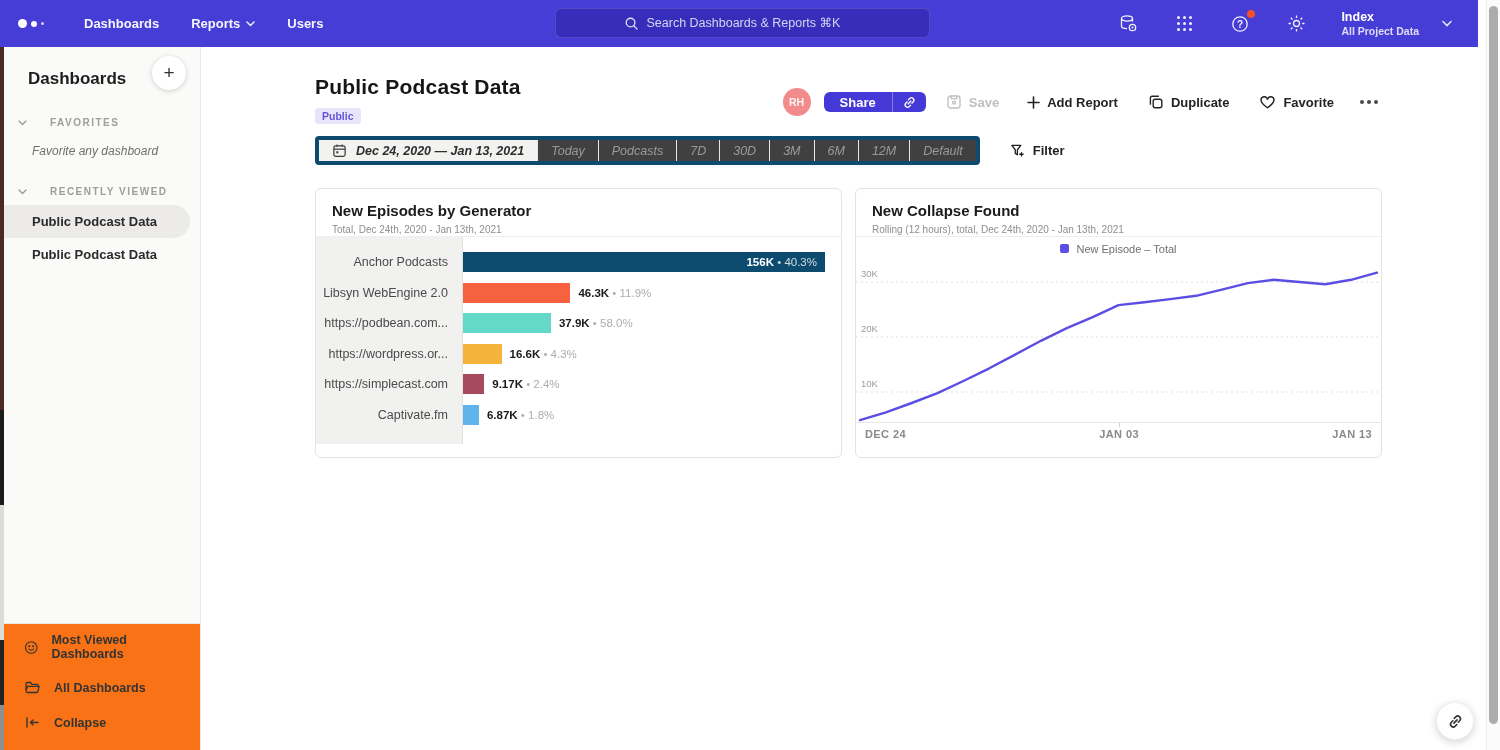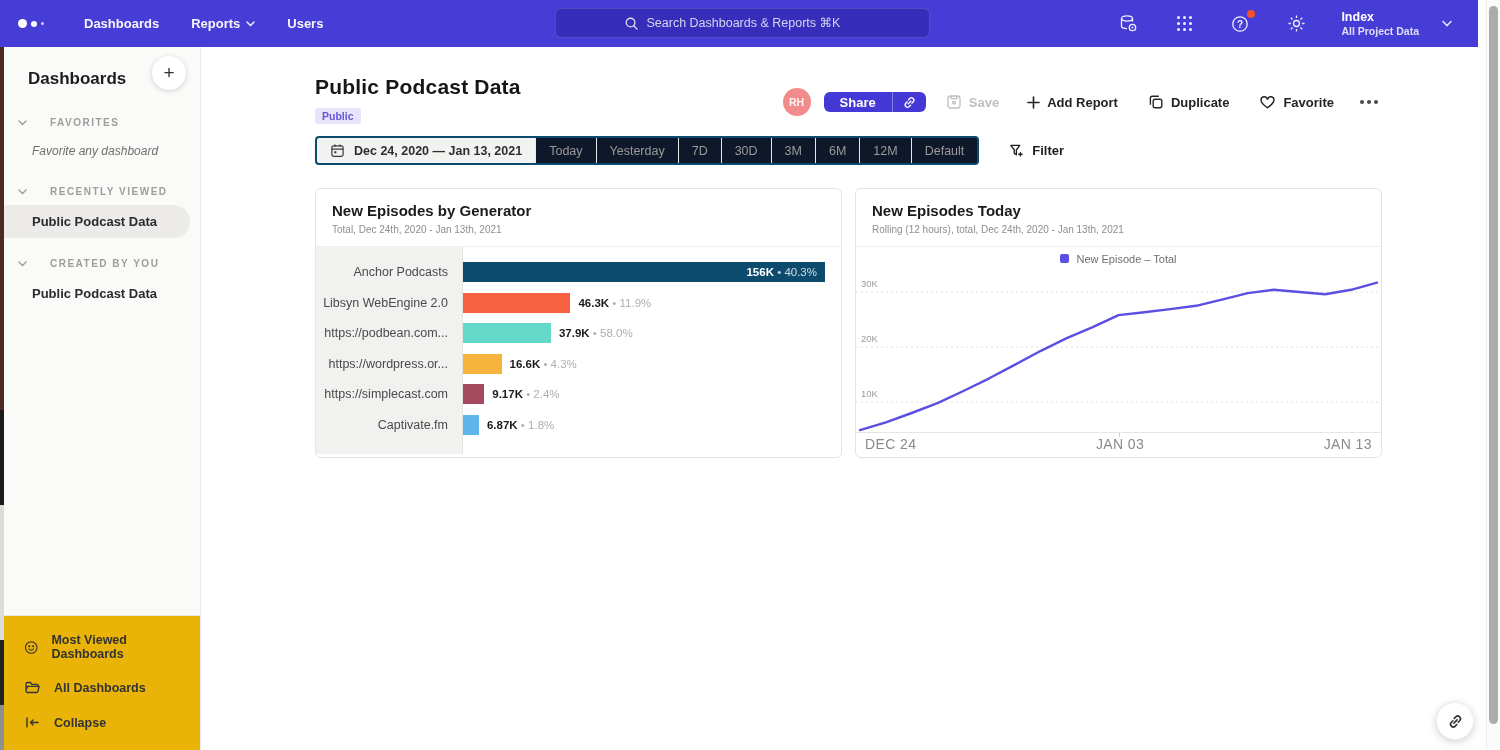--- a/index.html
+++ b/index.html
@@ -32,50 +32,50 @@
 
   
   .sidebar { position:absolute; left:4px; top:47px; width:197px; height:703px; background:#FAFAF9; border-right:1px solid #E9E9E8; z-index:3; }
   .sb-head { position:relative; padding:22px 20px 14px 24px; }
   .sb-title { font-size:17px; font-weight:bold; color:#1d1d1d; }
   .sb-plus { position:absolute; right:14px; top:9px; width:34px; height:34px; border-radius:50%; background:#fff; box-shadow:0 1px 5px rgba(0,0,0,.18); display:flex; align-items:center; justify-content:center; font-size:19px; font-weight:300; color:#333; cursor:pointer; }
   .sb-section { display:flex; align-items:center; gap:23px; padding:14px 14px 8px 14px; color:#9D9D9C; font-size:10px; font-weight:bold; letter-spacing:1.5px; cursor:pointer; }
   .sb-empty { padding:8px 14px 8px 28px; font-size:12px; font-style:italic; color:#6F6F6E; }
   .sb-item { padding:9px 14px 9px 28px; font-size:13px; font-weight:bold; color:#2b2b2b; cursor:pointer; }
   .sb-item.active { background:#ECEBEA; border-radius:0 17px 17px 0; width:186px; }
-  .sb-footer { position:absolute; bottom:0; left:0; width:100%; border-top:1px solid #E7E7E6; padding:8px 0 10px 0; background:#eab308; }
+  .sb-footer { position:absolute; bottom:0; left:0; width:100%; border-top:1px solid #E7E7E6; padding:0 0 10px 0; background:#f97316; }
   .sb-fitem { display:flex; align-items:center; gap:13px; padding:9px 20px; font-size:12.5px; font-weight:bold; color:#333; cursor:pointer; }
 
   
   .main { position:absolute; left:202px; top:47px; width:1276px; height:703px; background:#fff; }
   .page-head { position:absolute; left:113px; top:28px; }
   .page-title { font-size:21px; font-weight:bold; color:#161616; letter-spacing:.2px; }
   .badge { display:inline-block; margin-top:9px; background:#E9E4FA; color:#6356D8; font-size:10.5px; font-weight:bold; padding:2px 7px; border-radius:3px; }
   .actions { position:absolute; top:41px; right:100px; display:flex; align-items:center; }
   .avatar { width:28px; height:28px; border-radius:50%; background:#F28C8C; color:rgba(255,255,255,.9); font-size:10.5px; font-weight:bold; display:flex; align-items:center; justify-content:center; cursor:pointer; }
   .share-group { display:flex; height:20px; border-radius:6px; overflow:hidden; margin-left:13px; cursor:pointer; }
   .share-main { background:#4438D6; color:#fff; font-size:13px; font-weight:bold; display:flex; align-items:center; padding:0 16px; }
   .share-link { background:#4438D6; border-left:1px solid rgba(255,255,255,.35); width:34px; display:flex; align-items:center; justify-content:center; color:#fff; }
   .act { display:flex; align-items:center; gap:7px; font-size:13px; font-weight:bold; color:#242424; cursor:pointer; }
   .act.disabled { color:#BFBFBF; cursor:default; }
   .ml20{margin-left:20px} .ml28{margin-left:28px} .ml30{margin-left:30px}
   .more-dots { display:flex; gap:3px; margin-left:26px; cursor:pointer; }
   .more-dots i { width:4px; height:4px; border-radius:50%; background:#4a4a4a; display:block; }
 
   
   .toolbar { position:absolute; left:113px; top:89px; display:flex; align-items:center; }
-  .date-group { display:flex; height:29px; border:2px solid #0c4a6e; border-radius:4px; overflow:hidden; background:#0f172a; }
+  .date-group { display:flex; height:29px; border:4px solid #0c4a6e; border-radius:4px; overflow:hidden; background:#404040;font-style:italic; }
   .date-seg { display:flex; align-items:center; gap:9px; padding:0 13px; background:#F2F2F1; font-size:12.5px; font-weight:bold; color:#2e2e2e; cursor:pointer; }
   .preset { display:flex; align-items:center; padding:0 13px; font-size:12.5px; color:#9A9A99; border-left:1px solid #E8E8E7; cursor:pointer; }
   .filter { display:flex; align-items:center; gap:8px; margin-left:30px; font-size:13px; font-weight:bold; color:#1f1f1f; cursor:pointer; }
 
   
   .cards { position:absolute; left:113px; top:141px; display:flex; gap:13px; }
   .card { width:527px; height:270px; background:#fff; border:1px solid #E4E4E3; border-radius:6px; overflow:hidden; }
-  .card-head { padding:13px 16px 11px 16px; border-bottom:1px solid #EFEFEE; }
+  .card-head { padding:13px 16px 1px 16px; border-bottom:1px solid #EFEFEE; }
   .card-title { font-size:15px; font-weight:bold; color:#1b1b1b; }
   .card-sub { font-size:10px; color:#8E8E8D; margin-top:5px; }
   .card-body { height:207px; }
 
   
   .barchart { display:flex; height:100%; }
   .bar-labels { width:147px; background:#F1F1F0; border-right:1px solid #E2E2E1; padding:10px 0 0 0; }
   .bar-label { height:30.5px; line-height:30.5px; text-align:right; padding-right:14px; font-size:12.5px; color:#4a4a4a; white-space:nowrap; overflow:hidden; }
   .bar-rows { flex:1; padding:10px 16px 0 0; }
   .bar-row { height:30.5px; display:flex; align-items:center; }
@@ -85,21 +85,21 @@
   .bar-val i { color:#ADADAC; font-style:normal; }
   .bar-val.inside { position:absolute; right:8px; top:50%; transform:translateY(-50%); margin:0; }
   .bar-val.inside b { color:#fff; }
   .bar-val.inside i { color:rgba(255,255,255,.8); }
 
   
   .legend { height:23px; display:flex; align-items:center; justify-content:center; gap:7px; }
   .legend-sq { width:9px; height:9px; border-radius:2px; }
   .legend-txt { font-size:11px; color:#6F6F6E; }
   .x-axis { height:22px; border-top:1px solid #E6E6E5; display:flex; align-items:center; justify-content:space-between; padding:0 9px; position:relative; }
-  .x-axis span { font-size:14px; font-weight:normal; color:#8A8A89; letter-spacing:.4px; }
+  .x-axis span { font-size:11px; font-weight:bold; color:#8A8A89; letter-spacing:.4px; }
   .x-tick { position:absolute; left:50%; top:0; width:1px; height:4px; background:#CFCFCE; }
 
   
   .fab { position:absolute; right:26px; bottom:10px; width:38px; height:38px; border-radius:50%; background:#fff; border:1px solid #EFEFEF; box-shadow:0 2px 8px rgba(0,0,0,.18); display:flex; align-items:center; justify-content:center; color:#333; cursor:pointer; z-index:6; }
   .scrollbar { position:absolute; right:0; top:0; width:14px; height:750px; background:#FBFBFB; border-left:1px solid #EFEFEF; z-index:7; }
   .scroll-thumb { position:absolute; left:2px; width:9px; top:6px; height:718px; background:#ACACAC; border-radius:5px; }
 </style>
 </head>
 <body>
 
@@ -203,26 +203,20 @@
   <div class="sb-empty">Favorite any dashboard</div>
 
   <div class="sb-section" style="margin-top:6px;">
     <svg width="9" height="6" viewBox="0 0 9 6">
         <path d="M1 1 l3.5 3.5 L8 1" stroke="#9D9D9C" stroke-width="1.4" fill="none" stroke-linecap="round"></path>
       </svg>
     <span>RECENTLY VIEWED</span>
   </div>
   <div class="sb-item active">Public Podcast Data</div>
 
-  <div class="sb-section" style="margin-top:6px;">
-    <svg width="9" height="6" viewBox="0 0 9 6">
-        <path d="M1 1 l3.5 3.5 L8 1" stroke="#9D9D9C" stroke-width="1.4" fill="none" stroke-linecap="round"></path>
-      </svg>
-    <span>CREATED BY YOU</span>
-  </div>
   <div class="sb-item">Public Podcast Data</div>
 
   <div class="sb-footer">
     <div class="sb-fitem">
       <svg width="17" height="17" viewBox="0 0 17 17" fill="none" stroke="#333" stroke-width="1.3">
           <circle cx="8.5" cy="8.5" r="6.8"></circle>
           <circle cx="6.2" cy="7" r="0.6" fill="#333"></circle>
           <circle cx="10.8" cy="7" r="0.6" fill="#333"></circle>
           <path d="M5.8 10.2 a3.2 3 0 0 0 5.4 0" stroke-linecap="round"></path>
         </svg>
@@ -305,21 +299,21 @@
             <rect x="2" y="3" width="12" height="11.2" rx="2"></rect>
             <line x1="2" y1="6.6" x2="14" y2="6.6"></line>
             <line x1="5.3" y1="1.6" x2="5.3" y2="4"></line>
             <line x1="10.7" y1="1.6" x2="10.7" y2="4"></line>
             <rect x="4.6" y="8.8" width="2.2" height="2.2" fill="#3a3a3a" stroke="none"></rect>
           </svg>
         <span>Dec 24, 2020 — Jan 13, 2021</span>
       </div>
       <div id="presets" style="display:flex">
           <div class="preset">Today</div>
-          <div class="preset">Yesterday</div>
+          <div class="preset">Podcasts</div>
           <div class="preset">7D</div>
           <div class="preset">30D</div>
           <div class="preset">3M</div>
           <div class="preset">6M</div>
           <div class="preset">12M</div>
           <div class="preset">Default</div>
         </div>
     </div>
     <div class="filter">
       <svg width="15" height="15" viewBox="0 0 16 16" fill="none" stroke="#1f1f1f" stroke-width="1.4" stroke-linejoin="round">
@@ -373,21 +367,21 @@
                 <div class="bar" style="width: 4.40385%; background: rgb(97, 180, 235);"></div>
                 <span class="bar-val"><b>6.87K</b><i> • 1.8%</i></span>
               </div>
             </div>
         </div>
       </div>
     </div>
 
     <div class="card">
       <div class="card-head">
-        <div class="card-title">New Episodes Today</div>
+        <div class="card-title">New Collapse Found</div>
         <div class="card-sub">Rolling (12 hours), total, Dec 24th, 2020 - Jan 13th, 2021</div>
       </div>
       <div class="card-body">
         <div class="legend">
           <span class="legend-sq" id="legend-sq" style="background: rgb(91, 78, 227);"></span>
           <span class="legend-txt">New Episode – Total</span>
         </div>
         <svg id="line-svg" width="525" height="162" viewBox="0 0 525 162">
             <line x1="0" y1="132" x2="525" y2="132" stroke="#E0E0E0" stroke-width="1" stroke-dasharray="2,3"></line>
             <text x="5" y="127" font-size="9.5" fill="#9C9C9C" font-family="Liberation Sans, sans-serif">10K</text>

